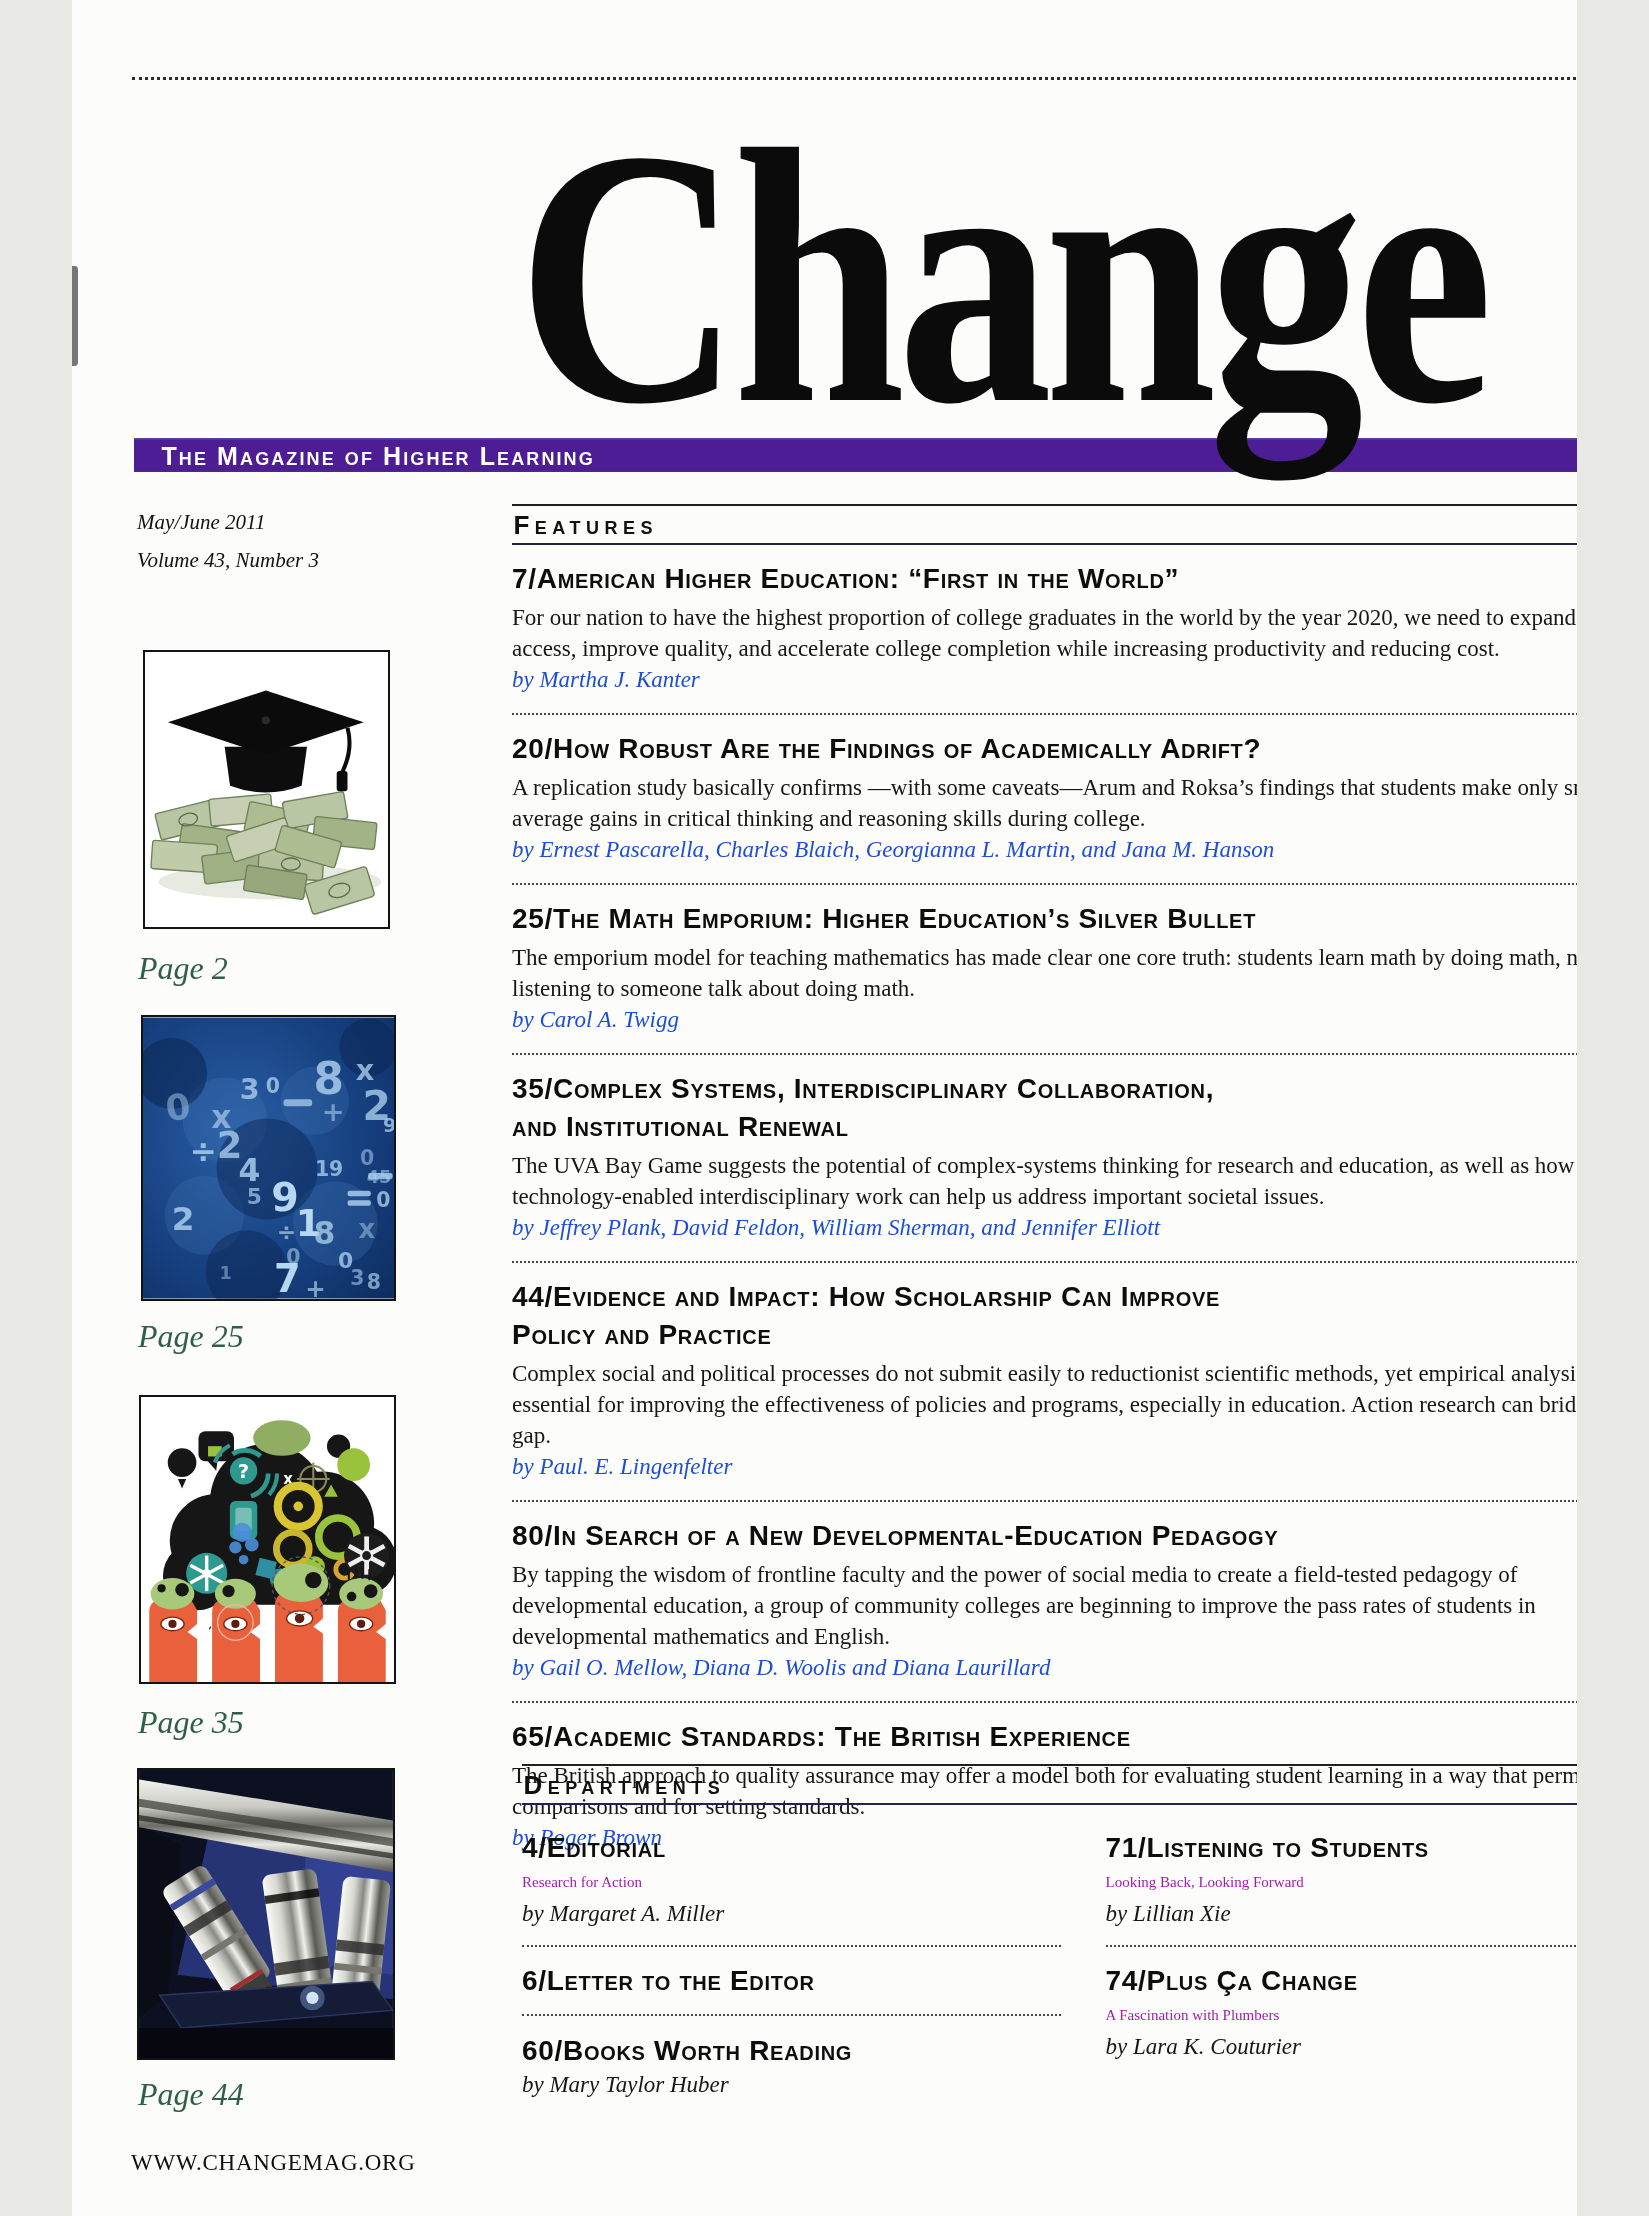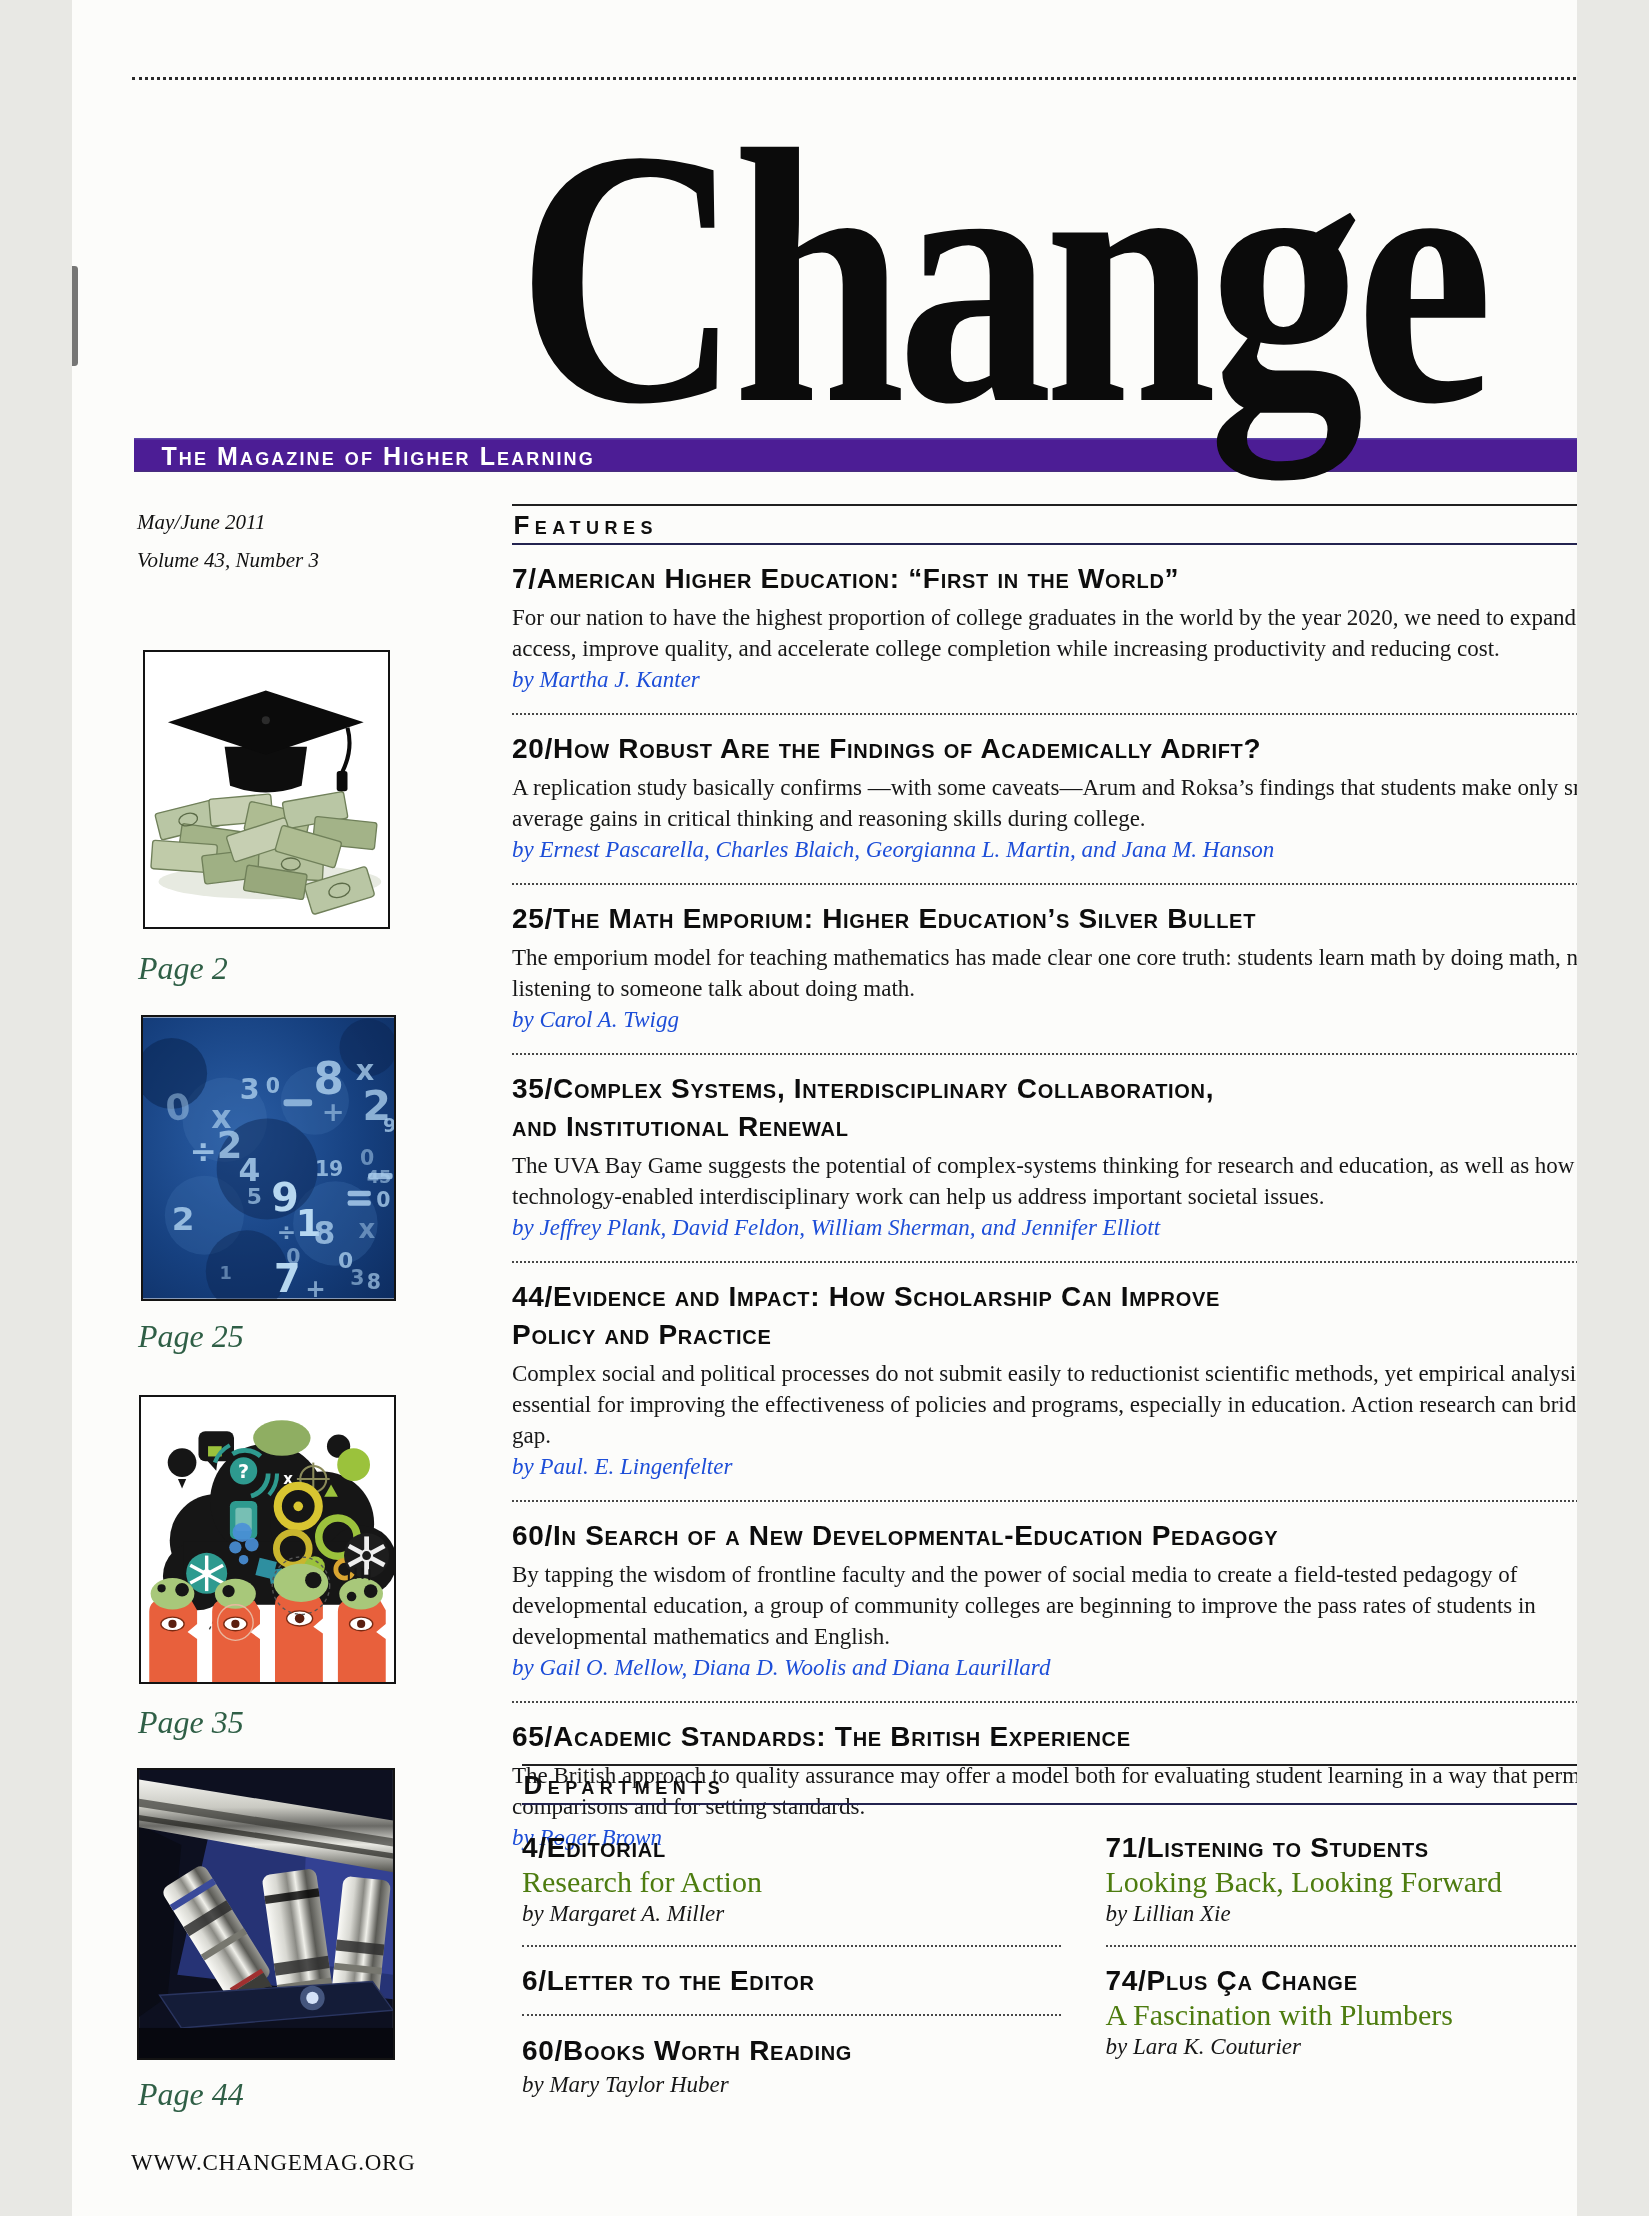--- a/index.html
+++ b/index.html
@@ -64,21 +64,21 @@
   .dotsep { border-top:2.1px dotted #474747; margin-top:18px; }
 
   .dept-columns { display:flex; margin-top:25px; }
   .dept-col { width:539px; }
   .dept-col + .dept-col { margin-left:45px; }
   .dept-item { margin-top:0; }
   .dept-title {
     font-family:"Liberation Sans", sans-serif; font-weight:bold;
     font-variant:small-caps; font-size:28px; letter-spacing:0.7px; line-height:36px; color:#0d0d0d;
   }
-  .dept-sub    { font-size:30px; line-height:32px; color:#4d7c0f; }
+  .dept-sub    { font-size:15px; line-height:32px; color:#a21caf; }
   .dept-byline { font-style:italic; font-size:23px; line-height:32px; color:#171717; }
   .dept-col .dotsep { margin:15px 0 16.5px 0; }
 
   
   .footer-url  { position:absolute; left:59px; top:2150px; font-size:23px; letter-spacing:0.7px; color:#101010; }
   .footer-page { position:absolute; left:1605px; top:2144px; font-family:"Liberation Sans", sans-serif; font-weight:bold; font-size:29px; color:#101010; }
 </style>
 </head>
 <body>
 
@@ -395,21 +395,21 @@
 
     <div class="article">
       <div class="article-title">44/Evidence and Impact: How Scholarship Can Improve
 Policy and Practice</div>
       <div class="article-summary">Complex social and political processes do not submit easily to reductionist scientific methods, yet empirical analysis is essential for improving the effectiveness of policies and programs, especially in education. Action research can bridge the gap.</div>
       <div class="article-byline">by Paul. E. Lingenfelter</div>
     </div>
     <div class="dotsep"></div>
 
     <div class="article">
-      <div class="article-title">60/In Search of a New Developmental-Education Pedagogy</div>
+      <div class="article-title">80/In Search of a New Developmental-Education Pedagogy</div>
       <div class="article-summary">By tapping the wisdom of frontline faculty and the power of social media to create a field-tested pedagogy of developmental education, a group of community colleges are beginning to improve the pass rates of students in developmental mathematics and English.</div>
       <div class="article-byline">by Gail O. Mellow, Diana D. Woolis and Diana Laurillard</div>
     </div>
     <div class="dotsep"></div>
 
     <div class="article">
       <div class="article-title">65/Academic Standards: The British Experience</div>
       <div class="article-summary">The British approach to quality assurance may offer a model both for evaluating student learning in a way that permits comparisons and for setting standards.</div>
       <div class="article-byline">by Roger Brown</div>
     </div>

